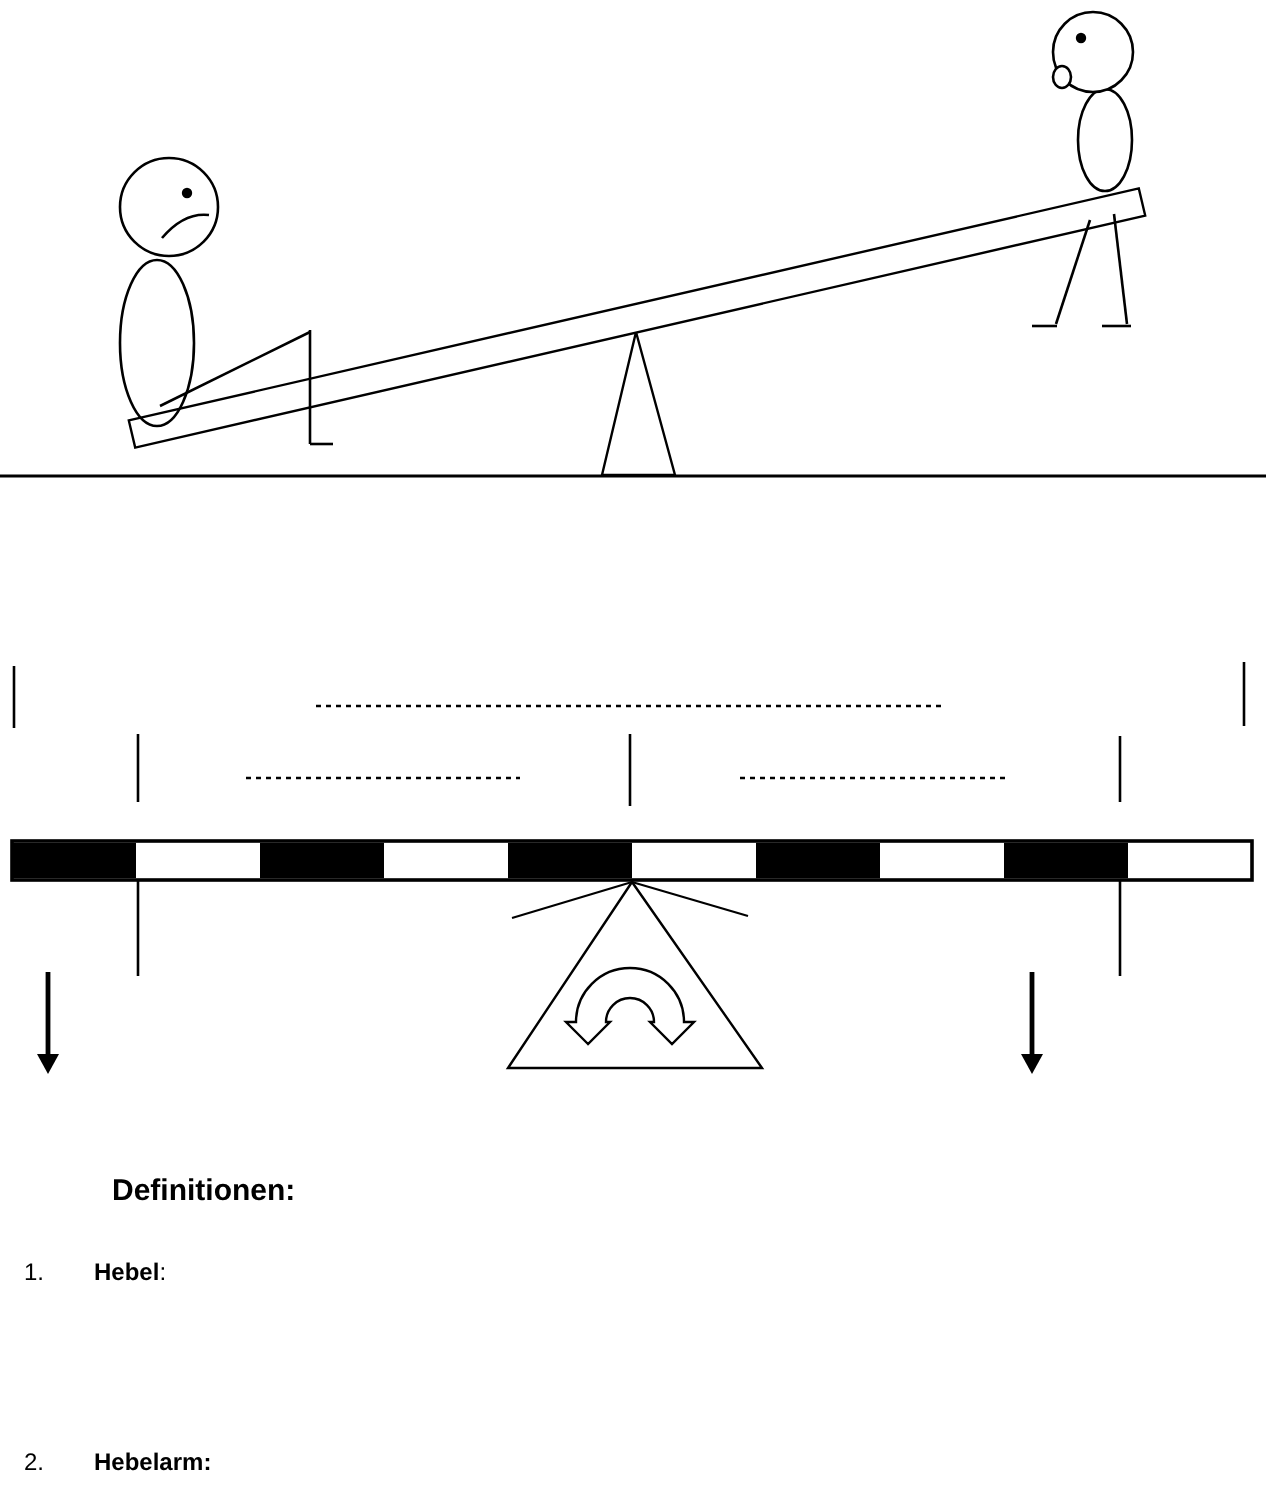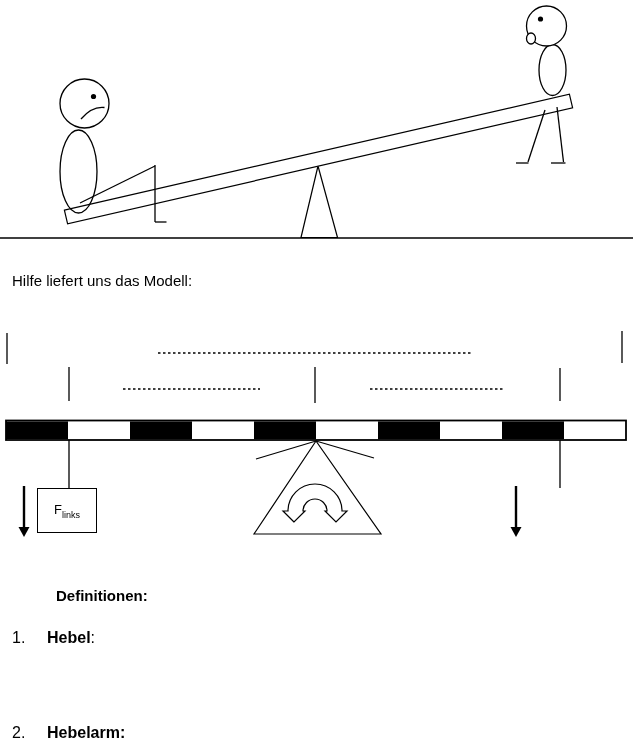--- a/index.html
+++ b/index.html
@@ -8,21 +8,21 @@
     width:633px;height:745px;
     background:#ffffff;
     font-family:"Liberation Sans", sans-serif;
     color:#000;
     overflow:hidden;
   }
   .gfx{position:absolute;left:0;top:0;width:633px;height:745px;}
   .txt{position:absolute;white-space:nowrap;}
   .intro{left:12px;top:272px;font-size:15px;}
   .defs-heading{left:12px;top:587px;font-size:15px;font-weight:bold;margin-left:44px;}
-  .def-item{left:12px;font-size:16px;}
+  .def-item{left:12px;font-size:12px;}
   .def-item .num{display:inline-block;width:35px;}
   .def-item .term{font-weight:bold;}
   .item1{top:629px;}
   .item2{top:724px;}
   .force-box{
     position:absolute;
     width:58px;height:43px;
     border:1.5px solid #000;
     background:#fff;
     display:flex;align-items:center;justify-content:center;
@@ -102,25 +102,21 @@
         <polygon points="510.5,527 521.5,527 516,537" fill="#000" stroke="none"></polygon>
       </g>
 
       <polygon points="316,441 254,534 381,534" fill="#fff" stroke-width="1.2"></polygon>
       <line x1="316" y1="441" x2="256" y2="459" stroke-width="1.1"></line>
       <line x1="316" y1="441" x2="374" y2="458" stroke-width="1.1"></line>
       <path stroke-width="1.2" fill="#fff" d="M 294 522 L 283 511 L 288 511 A 27 27 0 0 1 342 511 L 347 511 L 336 522 L 325 511 L 327 511 A 12 12 0 0 0 303 511 L 305 511 Z"></path>
     </g>
   </svg>
 
-  <div class="txt intro">Hilfe liefert uns das Modell:</div>
 
-  <div class="force-box box-left">
-    <span><span>F</span><sub>links</sub></span>
-  </div>
 
   <div class="txt defs-heading">Definitionen:</div>
 
   <div class="txt def-item item1">
     <span class="num">1.</span><span class="term">Hebel</span><span>:</span>
   </div>
 
   <div class="txt def-item item2">
     <span class="num">2.</span><span class="term">Hebelarm:</span><span></span>
   </div>

